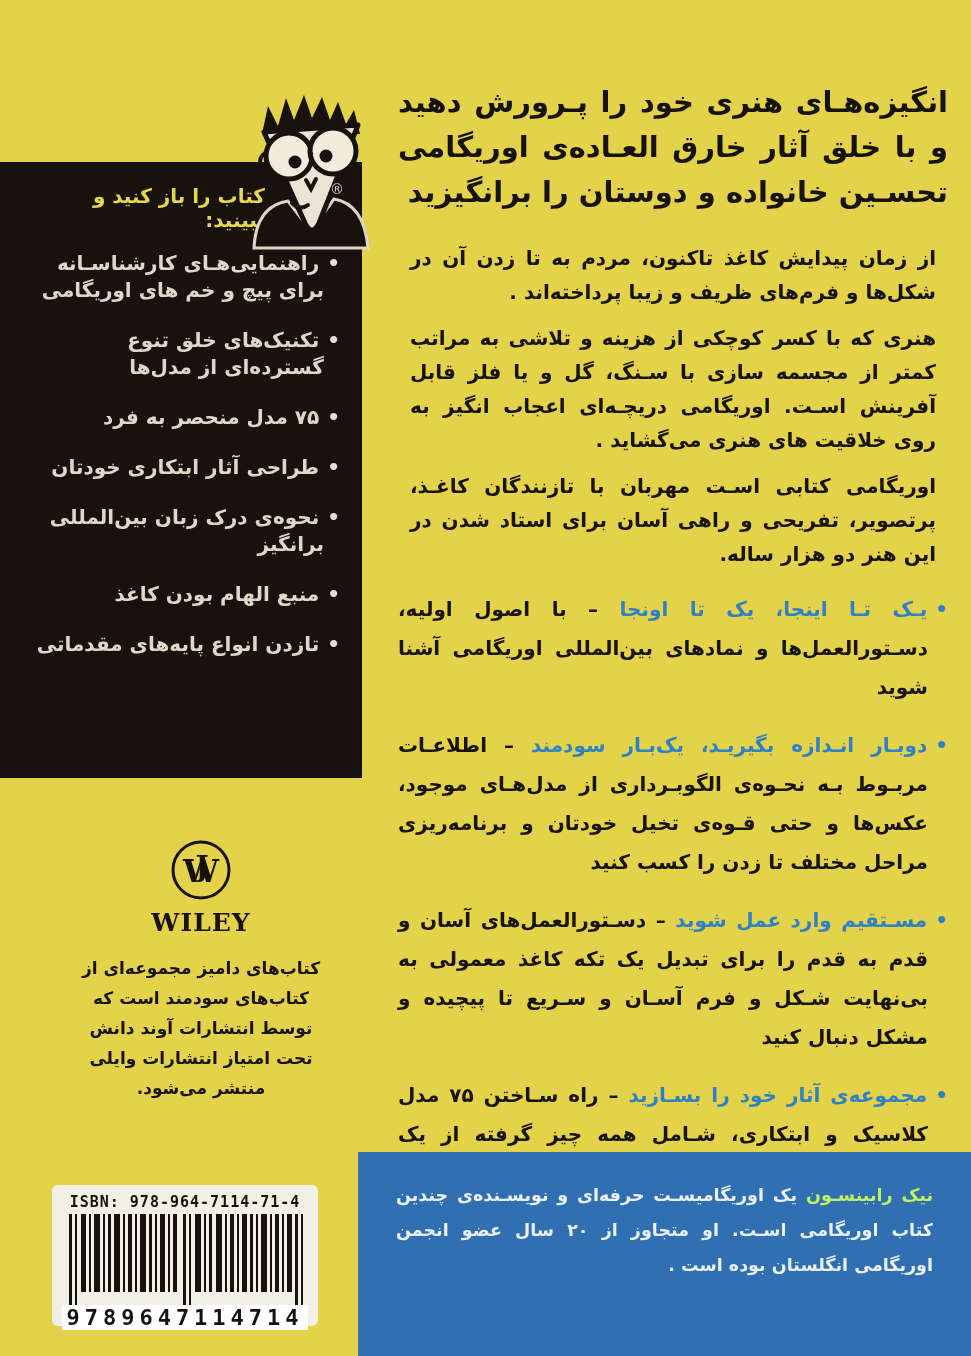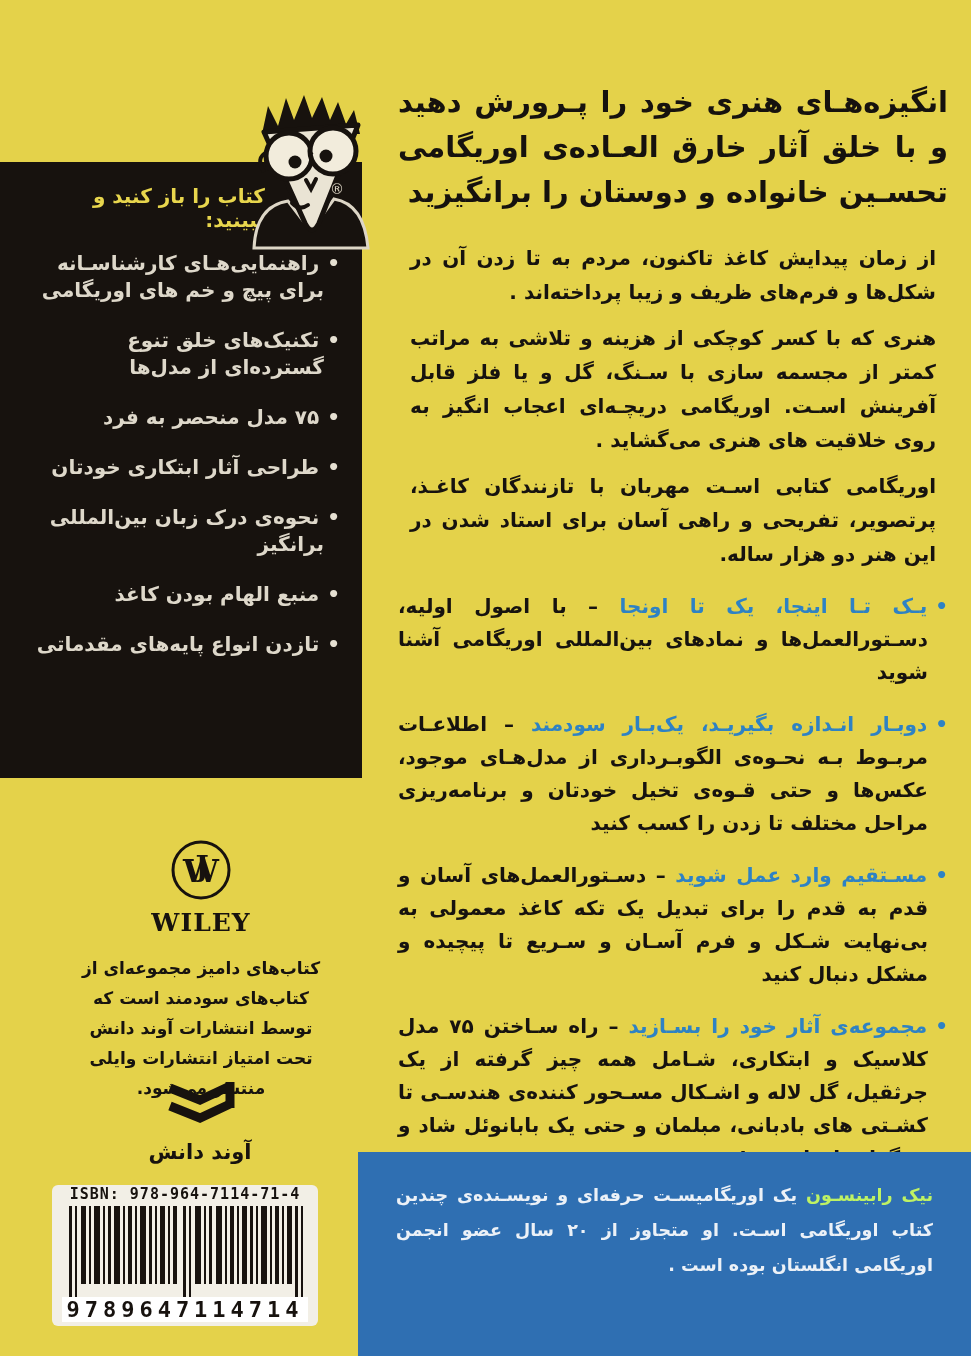--- a/index.html
+++ b/index.html
@@ -5,21 +5,21 @@
   html,body{margin:0;padding:0;}
   body{font-family:"DejaVu Sans",sans-serif;}
   #page{position:relative;width:971px;height:1356px;background:#e4d24a;overflow:hidden;direction:rtl;}
 
   
   #main-col{position:absolute;left:398px;top:80px;width:550px;direction:rtl;color:#17130f;}
   .headline{font-size:29px;font-weight:bold;line-height:45px;margin:0 0 26px 0;
             text-align:justify;text-align-last:right;color:#16120e;}
   .intro-p{font-size:20px;font-weight:bold;line-height:34px;margin:12px;
            text-align:justify;text-align-last:right;}
-  .feature{font-size:20px;font-weight:bold;line-height:33px;margin:19px 0 0 0;
+  .feature{font-size:20px;font-weight:bold;line-height:39px;margin:19px 0 0 0;
            text-align:justify;text-align-last:right;
            padding-right:20px;text-indent:-20px;}
   .feature::before{content:"•";color:#2e82c4;margin-left:8px;}
   .feature .lead{color:#2e82c4;}
   .feature .rest{color:#17130f;}
 
   
   #sidebar{position:absolute;left:0;top:162px;width:362px;height:616px;background:#17120e;}
   .sb-header{position:absolute;left:40px;top:22px;width:225px;text-align:right;
              color:#e8d64d;font-size:20px;font-weight:bold;}
@@ -40,21 +40,21 @@
   .wiley-note{direction:rtl;margin-top:16px;font-size:17px;font-weight:bold;line-height:30px;
               color:#17130f;text-align:center;}
 
   
   #avand-block{position:absolute;left:100px;top:1074px;width:200px;text-align:center;}
   .avand-name{font-size:21px;font-weight:bold;color:#17120e;margin-top:4px;}
 
   
   #barcode-box{position:absolute;left:52px;top:1185px;width:266px;height:141px;
                background:#f2efe6;border-radius:6px;text-align:center;direction:ltr;
-               box-sizing:border-box;}
+               padding-top:8px;box-sizing:border-box;}
   .isbn-label{font-family:"DejaVu Sans Mono",monospace;font-weight:bold;font-size:15px;
               letter-spacing:1px;color:#17120e;}
   .barcode-bars{margin-top:3px;}
   .barcode-digits{font-family:"DejaVu Sans Mono",monospace;font-weight:bold;font-size:22px;
                   letter-spacing:5px;color:#17120e;margin-top:-22px;background:#ffffff;
                   display:inline-block;padding:0 4px;position:relative;}
 
   
   #author-box{position:absolute;left:358px;top:1152px;width:613px;height:204px;background:#2f6fb2;
               box-sizing:border-box;padding:26px 38px 0 38px;}
@@ -120,28 +120,20 @@
   <div id="wiley-block">
     <svg id="wiley-logo" width="64" height="64" viewBox="0 0 64 64" xmlns="http://www.w3.org/2000/svg">
       <circle cx="32" cy="32" r="28" fill="none" stroke="#17120e" stroke-width="3"></circle>
       <text x="32" y="44" text-anchor="middle" font-family="DejaVu Serif, serif" font-size="32" font-weight="bold" fill="#17120e">W</text>
       <text x="33" y="38" text-anchor="middle" font-family="DejaVu Serif, serif" font-size="28" font-weight="bold" fill="#17120e">J</text>
     </svg>
     <div class="wiley-word">WILEY</div>
     <p class="wiley-note">کتاب‌های دامیز مجموعه‌ای از کتاب‌های سودمند است که توسط انتشارات آوند دانش تحت امتیاز انتشارات وایلی منتشر می‌شود.</p>
   </div>
 
-  <div id="avand-block">
-    <svg width="84" height="58" viewBox="0 0 84 58" xmlns="http://www.w3.org/2000/svg">
-      <path d="M12,14 L42,26 L72,12" fill="none" stroke="#17120e" stroke-width="9" stroke-linejoin="miter"></path>
-      <path d="M12,32 L42,44 L72,30" fill="none" stroke="#17120e" stroke-width="9" stroke-linejoin="miter"></path>
-      <path d="M72,8 L72,34" fill="none" stroke="#17120e" stroke-width="9"></path>
-    </svg>
-    <div class="avand-name">آوند دانش</div>
-  </div>
 
   <div id="barcode-box">
     <div class="isbn-label">ISBN: 978-964-7114-71-4</div>
     <svg class="barcode-bars" width="240" height="92" viewBox="0 0 240 92" xmlns="http://www.w3.org/2000/svg">
       <g fill="#17120e">
         <rect x="4" y="0" width="3" height="92"></rect>
           <rect x="10" y="0" width="2" height="92"></rect>
         <rect x="16" y="0" width="5" height="78"></rect>
           <rect x="24" y="0" width="2" height="78"></rect>
         <rect x="29" y="0" width="6" height="78"></rect>

